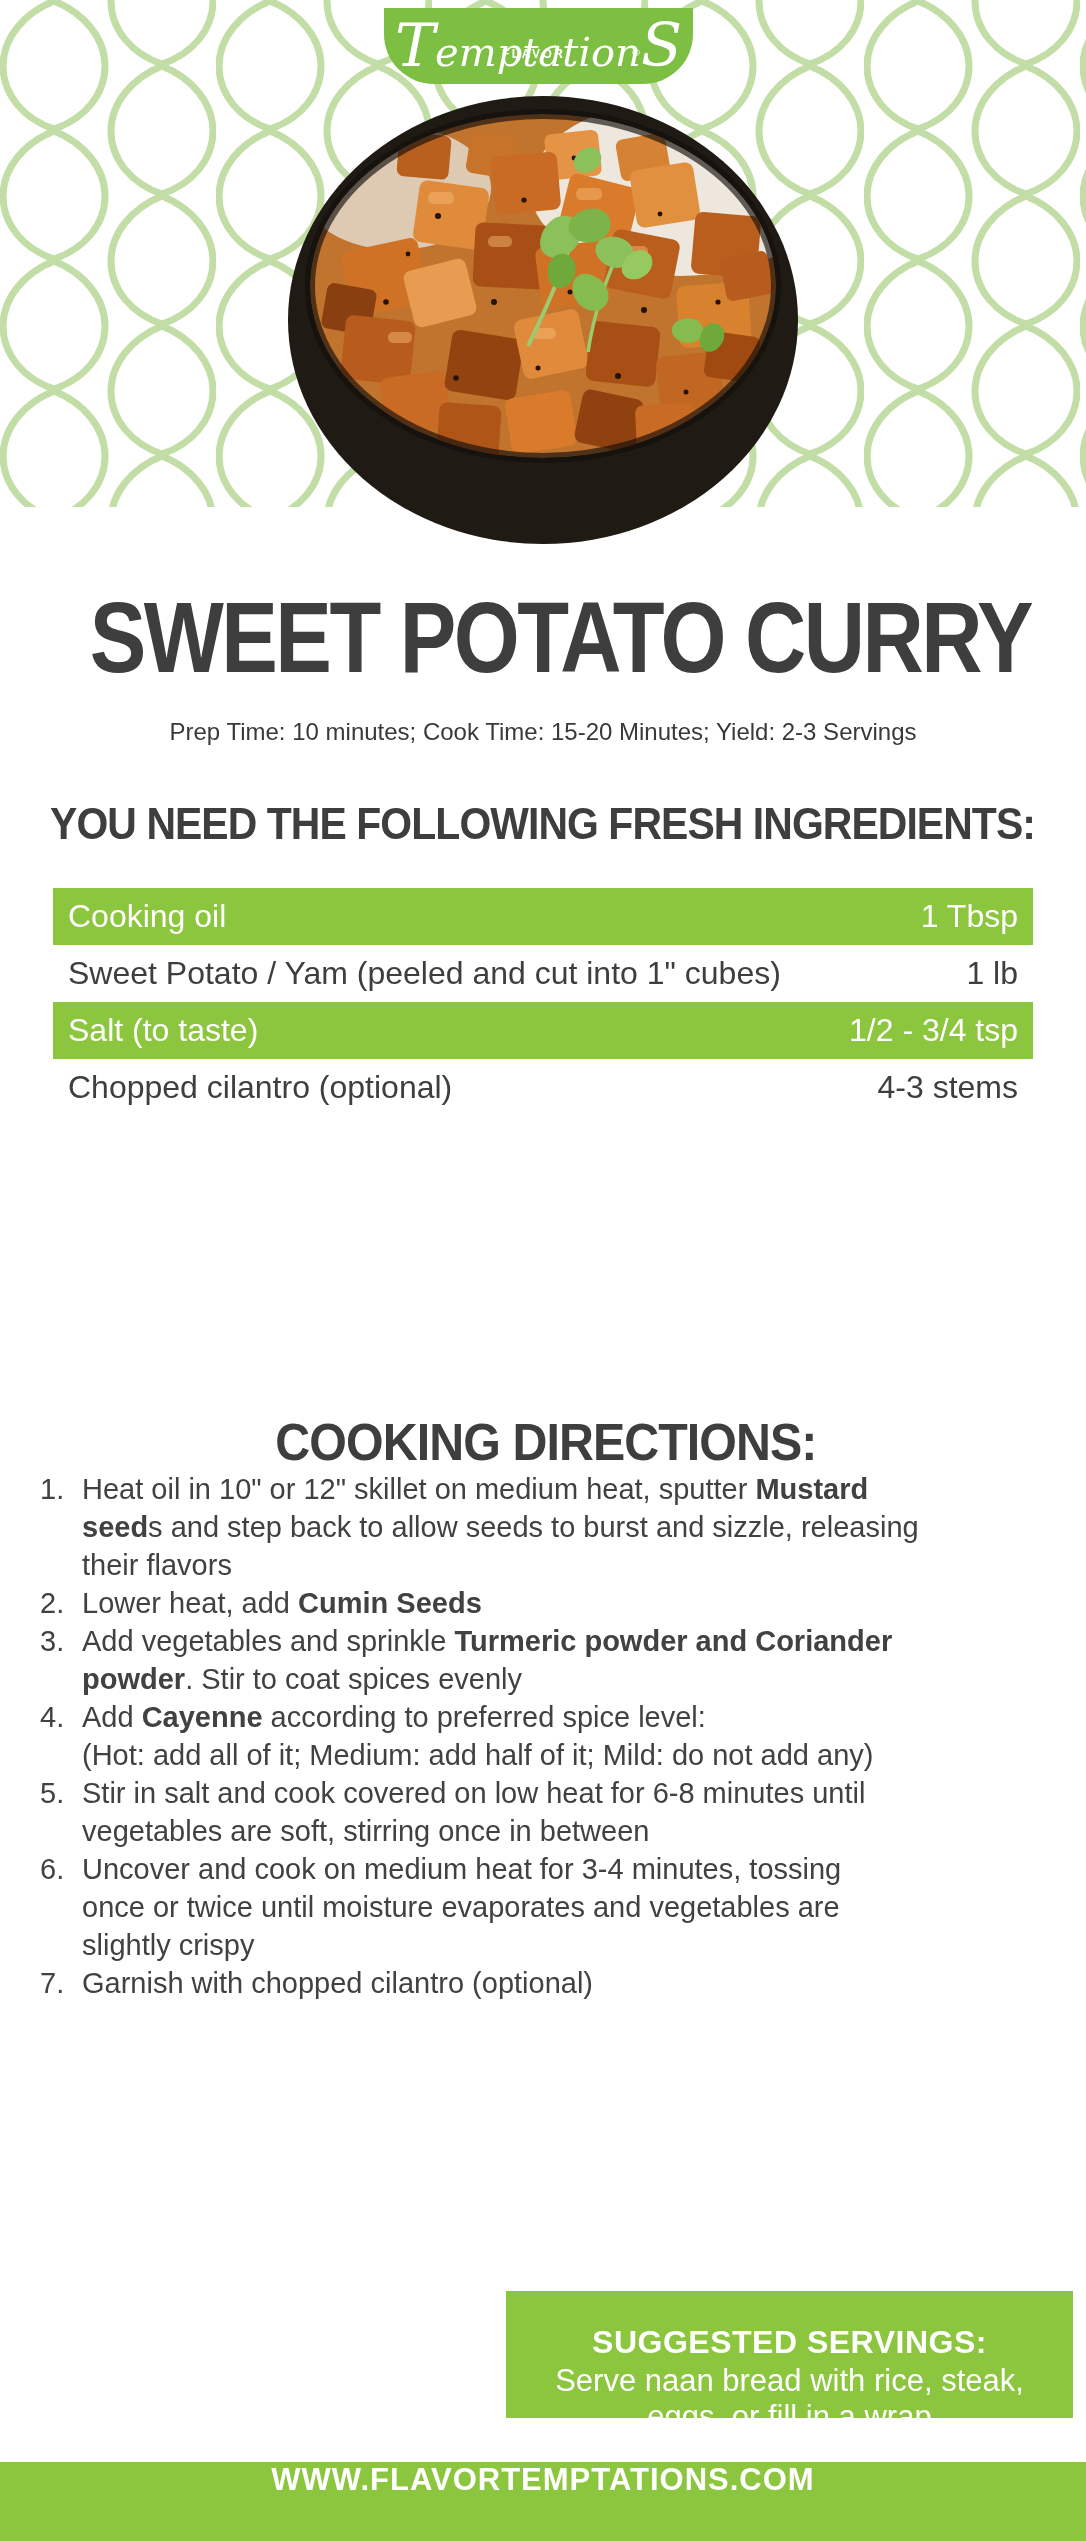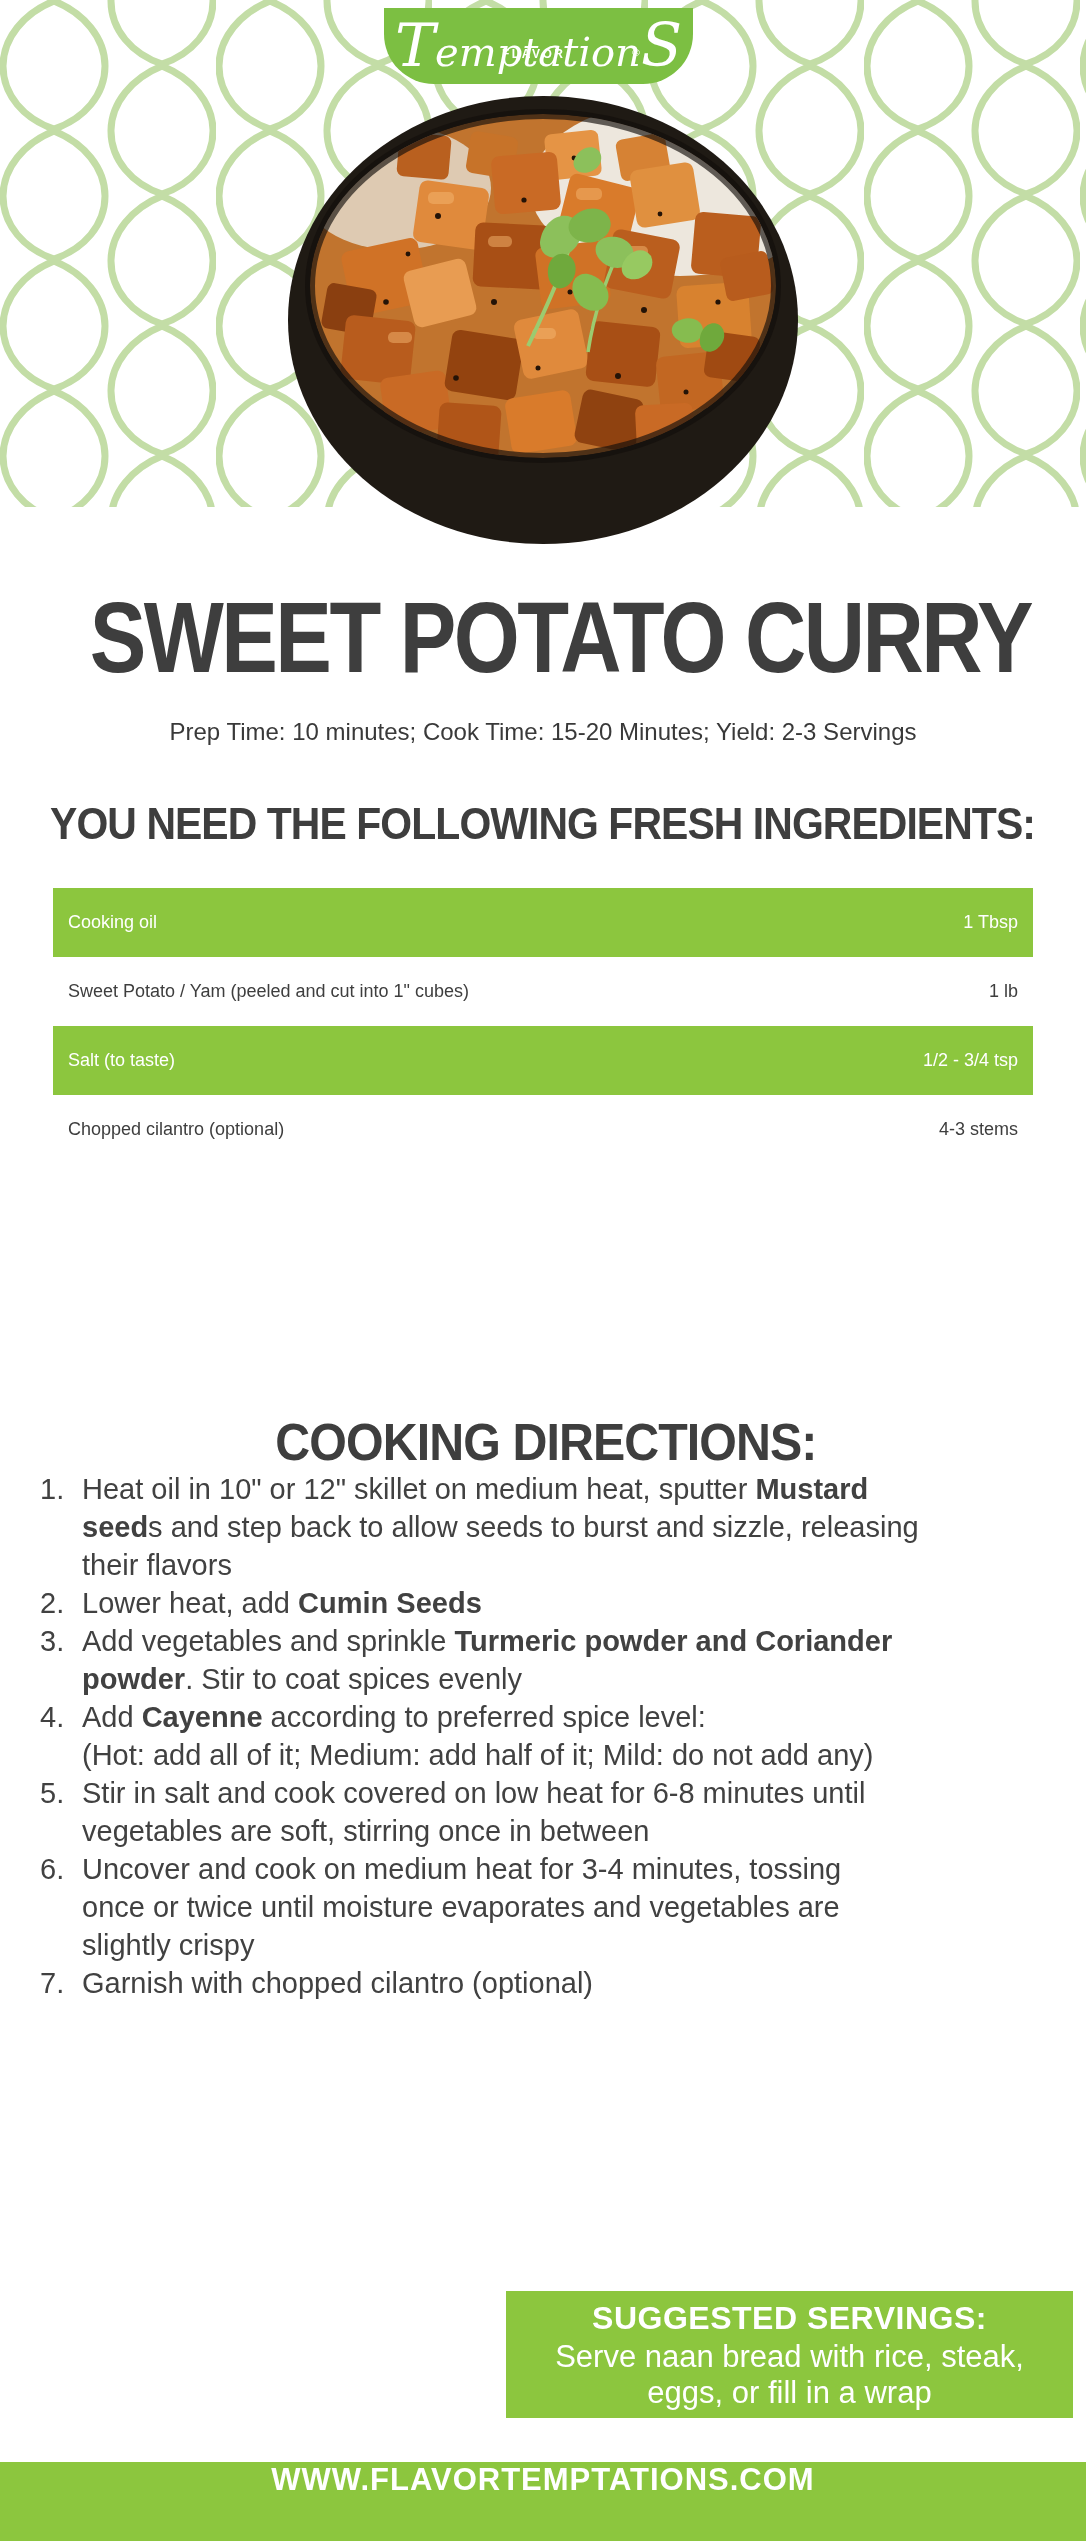--- a/index.html
+++ b/index.html
@@ -32,37 +32,37 @@
   
   .title{position:absolute;top:585px;left:0;width:100%;text-align:right;color:var(--ink);
     font-weight:bold;line-height:105px;white-space:nowrap;}
   .title span{display:inline-block;font-size:101px;letter-spacing:-3px;transform:scaleX(.84);transform-origin:center;}
   .meta{position:absolute;top:718px;left:0;width:100%;text-align:center;font-size:24px;color:#393939;}
 
   
   .ing-heading{position:absolute;top:799px;left:0;width:100%;text-align:center;color:var(--ink);font-weight:bold;}
   .ing-heading span{display:inline-block;font-size:44px;letter-spacing:-1px;transform:scaleX(.93);transform-origin:center;}
   .ing-table{position:absolute;left:53px;top:888px;width:980px;}
-  .ing-row{height:69px;display:flex;justify-content:space-between;align-items:center;
-    padding:8px 15px;font-size:18px;color:var(--ink);background:#fff;}
+  .ing-row{height:57px;display:flex;justify-content:space-between;align-items:center;
+    padding:8px 15px;font-size:32px;color:var(--ink);background:#fff;}
   .ing-row.hl{background:var(--green);color:#fff;}
   .ing-qty{white-space:nowrap;padding-left:20px;text-align:right;}
 
   
   .dir-heading{position:absolute;top:1412px;left:0;width:100%;text-align:center;color:var(--ink);font-weight:bold;padding-left:6px;}
   .dir-heading span{display:inline-block;font-size:52px;letter-spacing:-1px;transform:scaleX(.93);transform-origin:center;}
   .steps{position:absolute;left:26px;top:1470px;width:1034px;font-size:29px;line-height:38px;color:#414141;}
   .step{position:relative;padding-left:56px;white-space:pre-line;}
   .step-num{position:absolute;left:14px;top:0;white-space:nowrap;}
   .step .b{font-weight:bold;}
 
   
   .servings{position:absolute;left:506px;top:2291px;width:567px;height:127px;background:var(--green);
     color:#fff;text-align:center;padding:8px 10px 0 10px;}
-  .serv-head{font-size:32px;font-weight:bold;letter-spacing:.5px;line-height:38px;}
+  .serv-head{font-size:32px;font-weight:bold;letter-spacing:.5px;line-height:38px;margin-top:24px;}
   .serv-text{font-size:31px;line-height:36px;margin-top:2px;}
 
   
   .footer{position:absolute;left:0;top:2462px;width:1086px;height:79px;background:var(--green);
     display:flex;justify-content:center;}
   .footer-url{color:#fff;font-weight:bold;font-size:31px;letter-spacing:1px;text-decoration:none;}
 </style>
 </head>
 <body>
 

